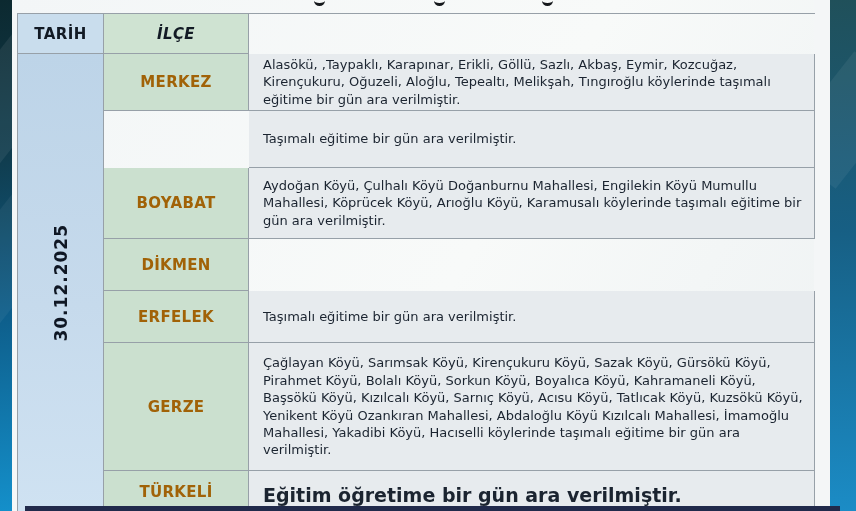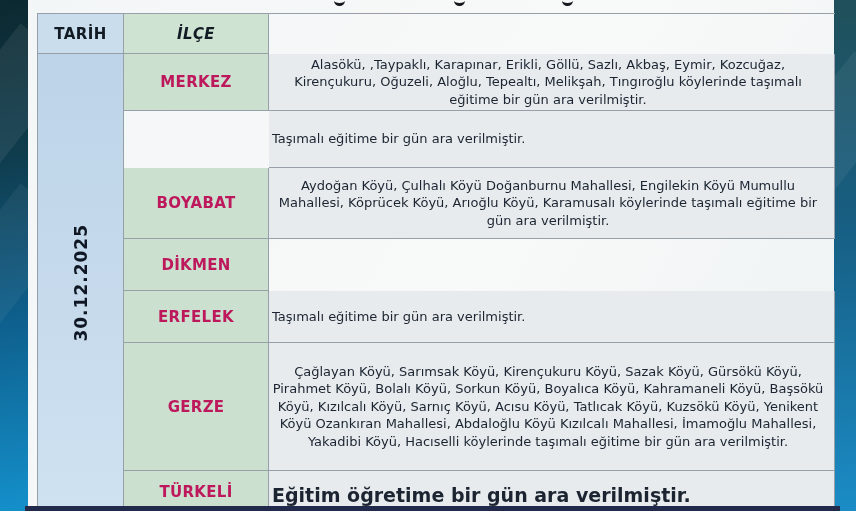--- a/index.html
+++ b/index.html
@@ -26,23 +26,22 @@
     position:absolute; left:830px; top:0; width:26px; height:511px;
     background: linear-gradient(178deg, #20505a 0%, #175f84 45%, #1b8cc6 100%);
     overflow:hidden;
   }
   .strip-right .streak {
     position:absolute; left:-20px; top:60px; width:70px; height:120px;
     background: rgba(255,255,255,0.06); transform: rotate(38deg);
   }
   
   .card {
-    position:absolute; left:32px; top:0; width:802px; height:511px;
+    position:absolute; left:12px; top:0; width:802px; height:511px;
     background: linear-gradient(120deg, #f3f6f7 0%, #f8faf9 55%, #eef2f3 100%);
-    text-align: center;
   }
   
   .title-fragment {
     position:absolute; top:-2px; width:11px; height:8px;
     border-bottom: 3.5px solid #15181c;
     border-radius: 0 0 9px 9px;
   }
   .f1 { left:302px; } .f2 { left:422px; } .f3 { left:530px; }
   
   .table {
@@ -70,26 +69,26 @@
     background: linear-gradient(180deg,#bdd4e8 0%, #c6daec 55%, #cfe2f2 100%);
     justify-content:center;
   }
   .date-text {
     writing-mode: vertical-rl; transform: rotate(180deg);
     font-weight:bold; font-size:17px; color:#0f1724; letter-spacing:1px;
   }
   .dist {
     grid-column: 2; justify-content:center;
     background:#cbe0cf;
-    font-weight:bold; font-size:15px; color:#be185d; letter-spacing:0.3px;
+    font-weight:bold; font-size:15px; color:#a16207; letter-spacing:0.3px;
   }
   .desc {
     grid-column: 3; background:#e7ebee;
     font-size:13px; line-height:1.34; color:#1b2430;
-    padding: 5px 10px 5px 3px;
+    padding: 5px 10px 5px 14px;
   }
   .r2 { grid-row:2; } .r3 { grid-row:3; } .r4 { grid-row:4; }
   .r5 { grid-row:5; } .r6 { grid-row:6; } .r7 { grid-row:7; } .r8 { grid-row:8; }
   .r8.desc { font-weight:bold; font-size:19px; align-items:flex-start; padding-top:12px; }
   .r8 { border-bottom:none; }
   
   .bottom-bar {
     position:absolute; left:25px; bottom:0; width:815px; height:5px;
     background:#212a4b; z-index:5;
   }

